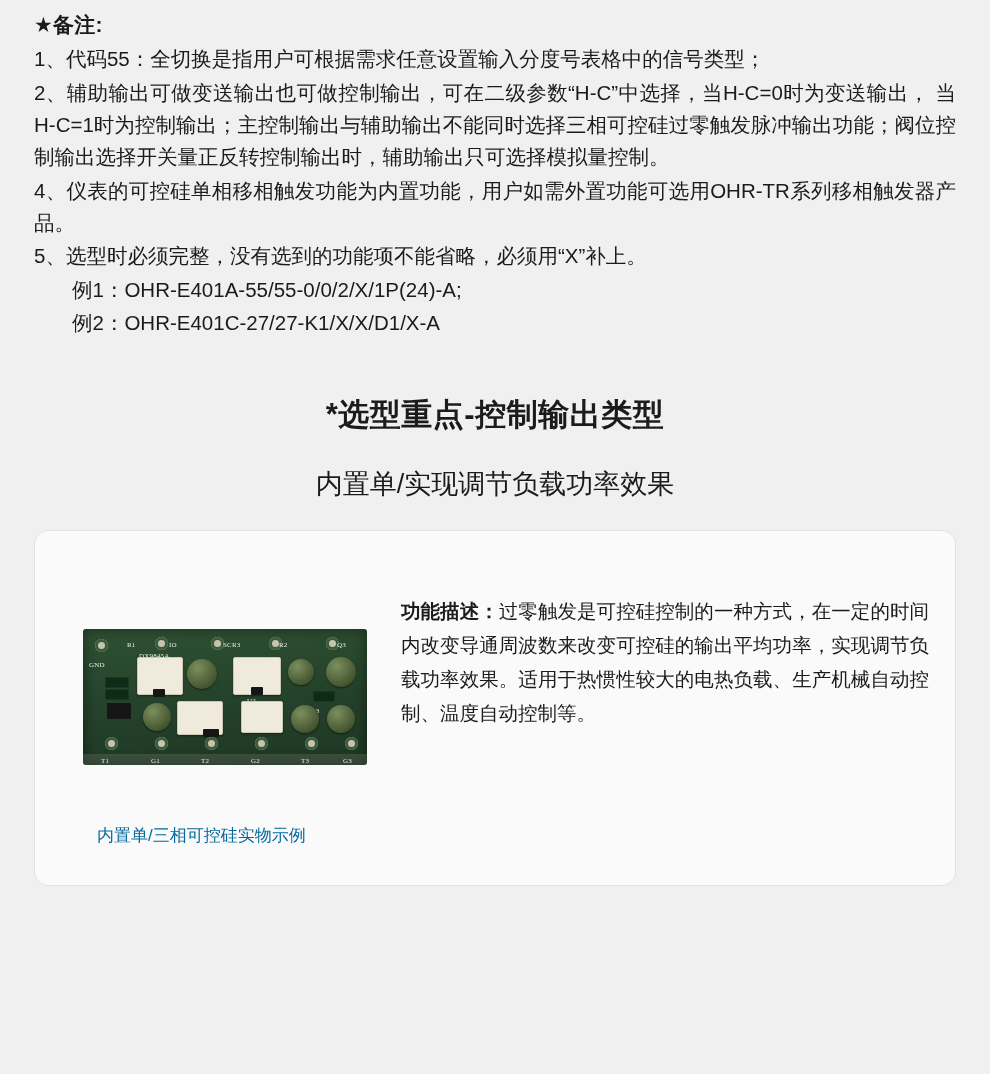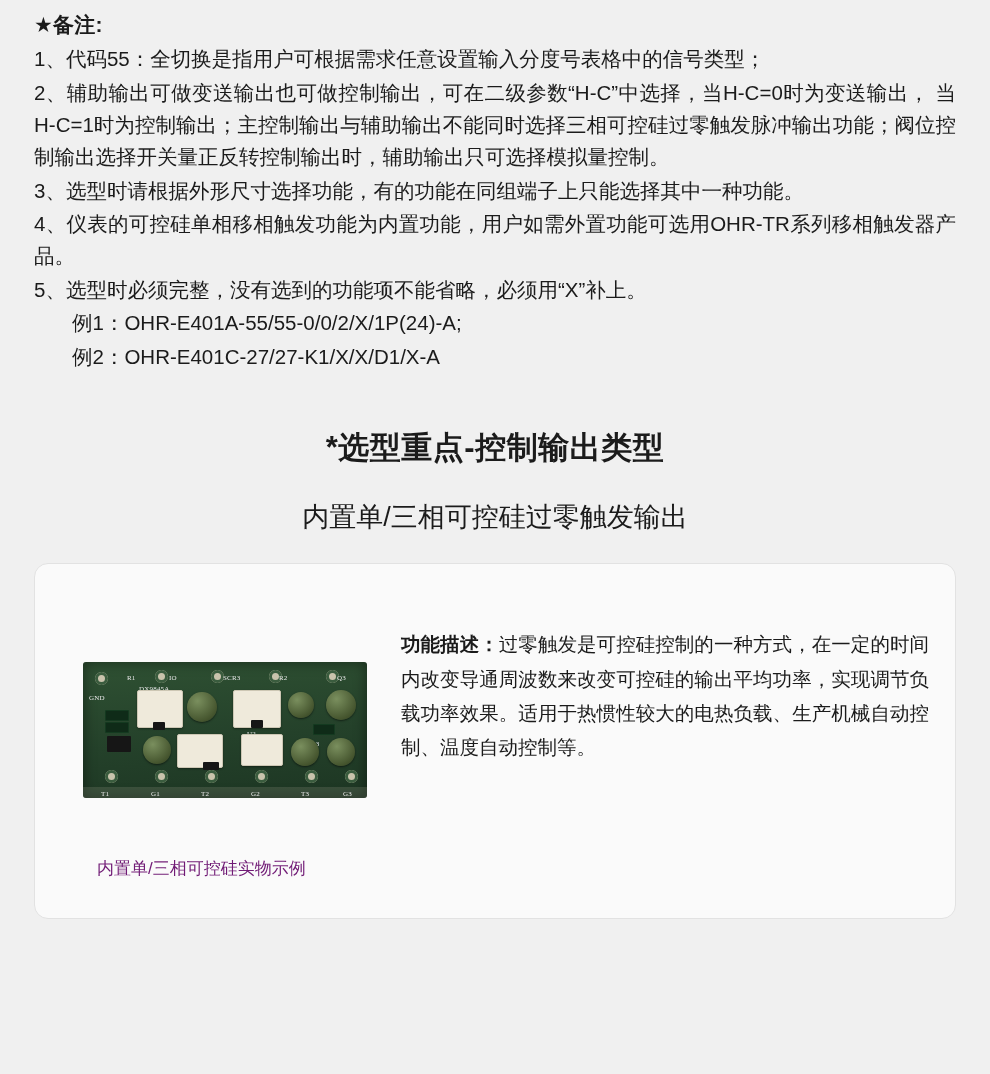--- a/index.html
+++ b/index.html
@@ -91,21 +91,21 @@
     text-justify: inter-ideograph;
   }
   .spec-label {
     font-weight: bold;
   }
   .caption {
     position: absolute;
     left: 36px;
     bottom: 28px;
     font-size: 17px;
-    color: #701a75;
+    color: #0369a1;
   }
 
   
   .pcb-wrap {
     position: absolute;
     left: 22px;
     top: 76px;
     width: 284px;
     height: 136px;
   }
@@ -170,29 +170,28 @@
 </style>
 </head>
 <body>
 
 <div class="page">
 
   <section class="notes">
     <p class="note-title">★备注:</p>
     <p class="note-line">1、代码55：全切换是指用户可根据需求任意设置输入分度号表格中的信号类型；</p>
     <p class="note-line">2、辅助输出可做变送输出也可做控制输出，可在二级参数“H-C”中选择，当H-C=0时为变送输出， 当H-C=1时为控制输出；主控制输出与辅助输出不能同时选择三相可控硅过零触发脉冲输出功能；阀位控制输出选择开关量正反转控制输出时，辅助输出只可选择模拟量控制。</p>
-    <p class="note-line">3、选型时请根据外形尺寸选择功能，有的功能在同组端子上只能选择其中一种功能。</p>
     <p class="note-line">4、仪表的可控硅单相移相触发功能为内置功能，用户如需外置功能可选用OHR-TR系列移相触发器产品。</p>
     <p class="note-line">5、选型时必须完整，没有选到的功能项不能省略，必须用“X”补上。</p>
     <p class="note-example">例1：OHR-E401A-55/55-0/0/2/X/1P(24)-A;</p>
     <p class="note-example">例2：OHR-E401C-27/27-K1/X/X/D1/X-A</p>
   </section>
 
   <h1 class="big-heading">*选型重点-控制输出类型</h1>
-  <h2 class="sub-heading">内置单/三相可控硅过零触发输出</h2>
+  <h2 class="sub-heading">内置单/实现调节负载功率效果</h2>
 
   <div class="card">
 
     <div class="card-left">
 
       <div class="pcb-wrap">
         <div class="pcb">
 
           <div class="pad" style="left:12px;  top:10px;"></div>
           <div class="pad" style="left:72px;  top:8px;"></div>

